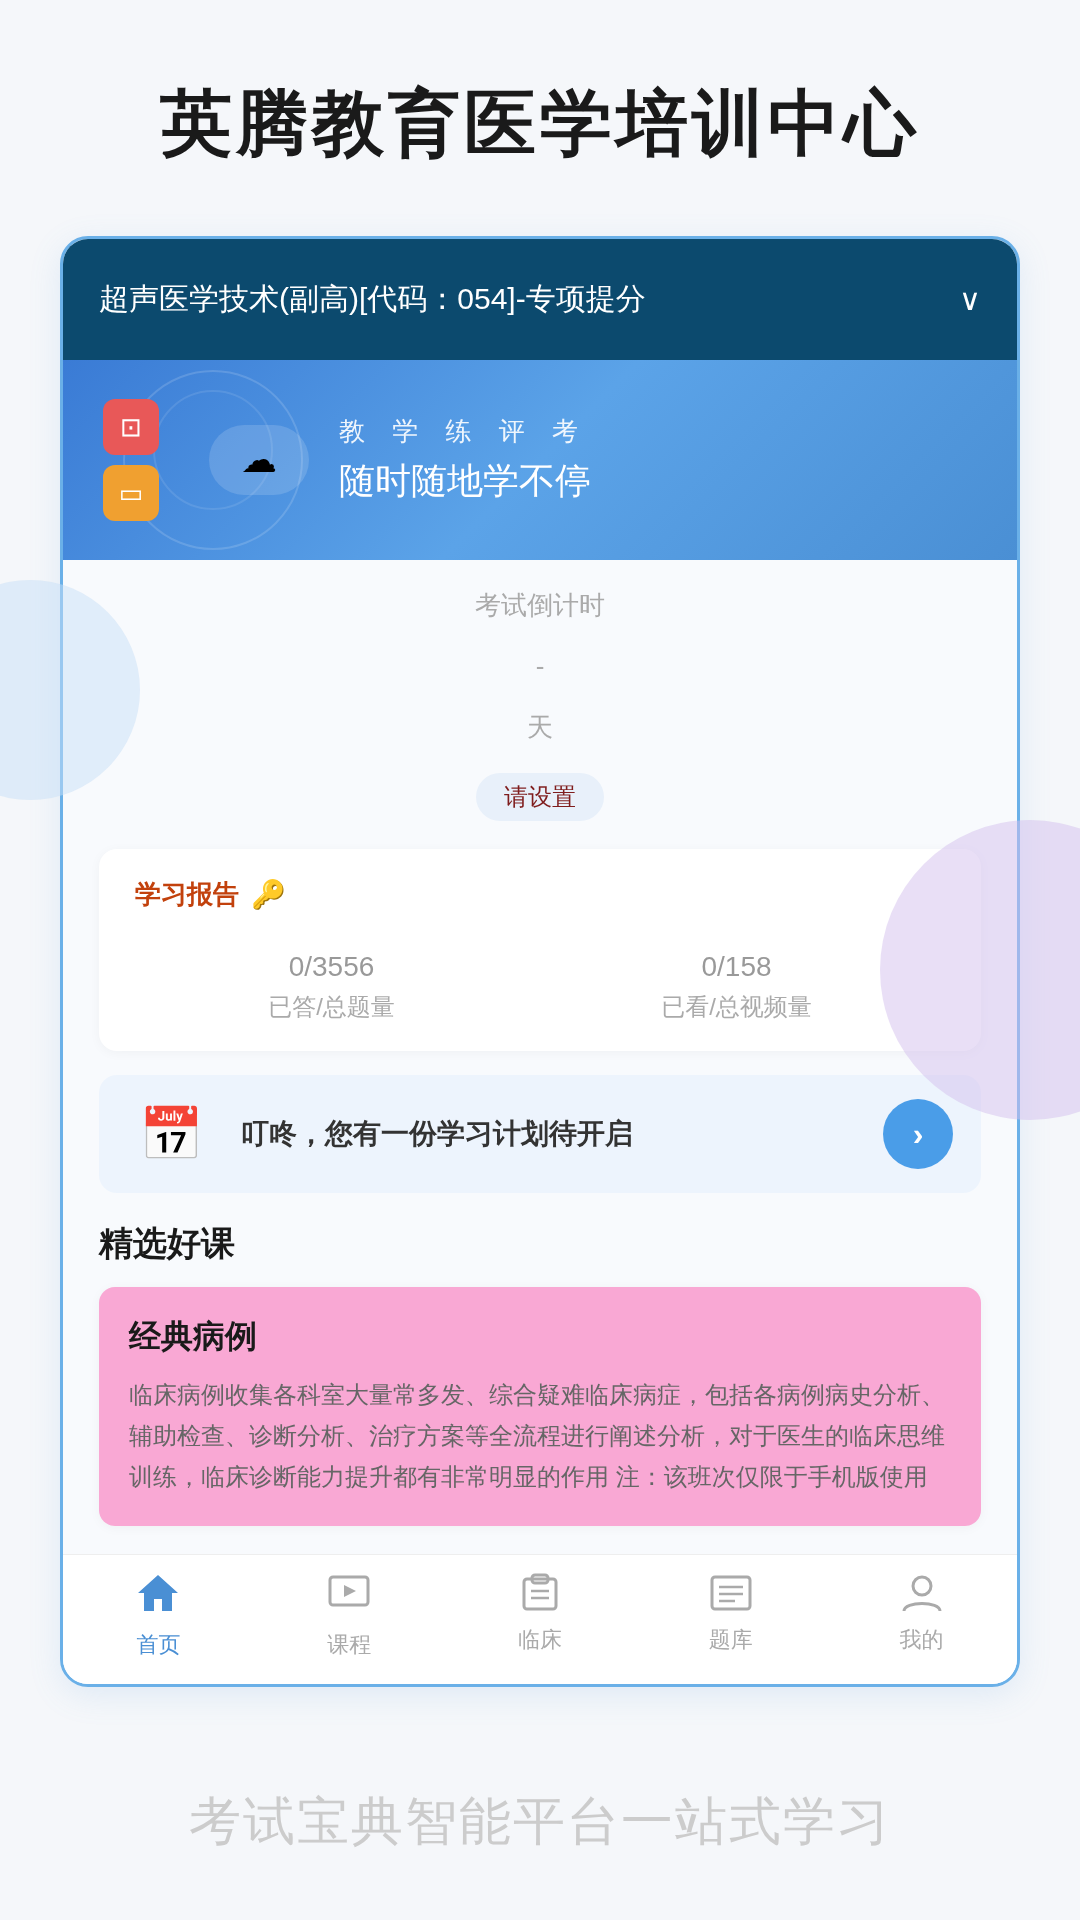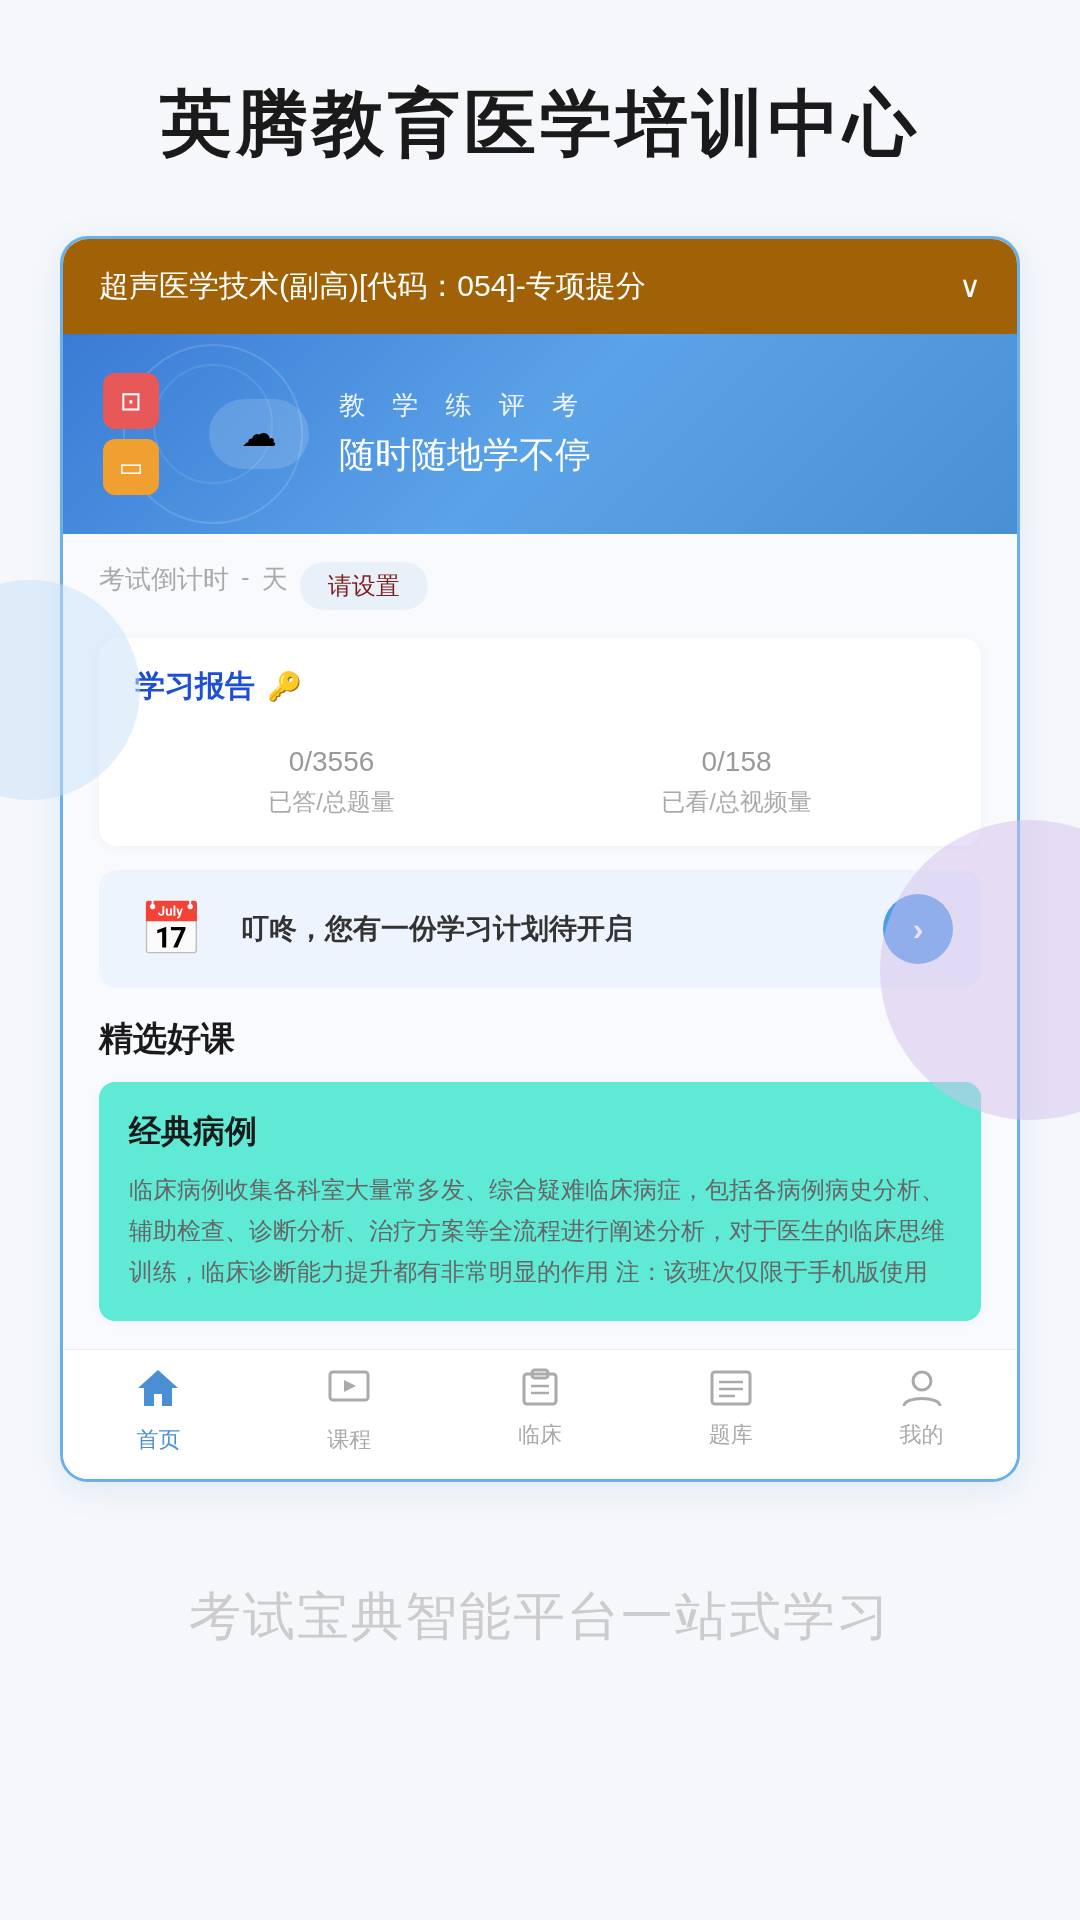--- a/index.html
+++ b/index.html
@@ -53,22 +53,22 @@
       margin: 30px 60px 50px 60px;
       border: 3px solid #6ab0e8;
       border-radius: 28px;
       background: #ffffff;
       overflow: hidden;
       box-shadow: 0 8px 32px rgba(100, 160, 220, 0.15);
     }
 
     
     .course-selector {
-      background: #a16207;
-      padding: 27px 36px;
+      background: #0c4a6e;
+      padding: 40px 36px;
       display: flex;
       align-items: center;
       justify-content: space-between;
       cursor: pointer;
     }
     .course-selector-text {
       color: #ffffff;
       font-size: 30px;
       font-weight: 500;
       flex: 1;
@@ -171,24 +171,26 @@
 
     
     .main-content {
       background: #f8fafd;
       padding: 28px 36px;
     }
 
     
     .countdown-row {
       display: flex;
-      gap: 12px;
+      align-items: center;
+      gap: 28px;
       margin-bottom: 28px;
       font-size: 26px;
       color: #888;
+      flex-direction: column;
     }
     .countdown-label { color: #aaa; }
     .countdown-dash { color: #aaa; }
     .countdown-unit { color: #aaa; }
     .countdown-btn {
       background: #e8f0fa;
       color: #7f1d1d;
       border: none;
       border-radius: 30px;
       padding: 8px 28px;
@@ -204,22 +206,22 @@
       margin-bottom: 24px;
       box-shadow: 0 2px 12px rgba(0,0,0,0.04);
     }
     .report-header {
       display: flex;
       align-items: center;
       gap: 12px;
       margin-bottom: 28px;
     }
     .report-title {
-      color: #1d4ed8;
-      font-size: 30px;
+      color: #c2410c;
+      font-size: 26px;
       font-weight: 600;
     }
     .report-icon {
       font-size: 28px;
       color: #aaa;
     }
     .report-stats {
       display: flex;
       justify-content: space-around;
     }
@@ -279,21 +281,21 @@
     }
 
     
     .featured-label {
       font-size: 34px;
       font-weight: 700;
       color: #1a1a1a;
       margin-bottom: 20px;
     }
     .course-item {
-      background: #5eead4;
+      background: #f9a8d4;
       border-radius: 16px;
       padding: 28px 30px;
       box-shadow: 0 2px 12px rgba(0,0,0,0.04);
     }
     .course-item-title {
       font-size: 32px;
       font-weight: 700;
       color: #1a1a1a;
       margin-bottom: 16px;
     }

